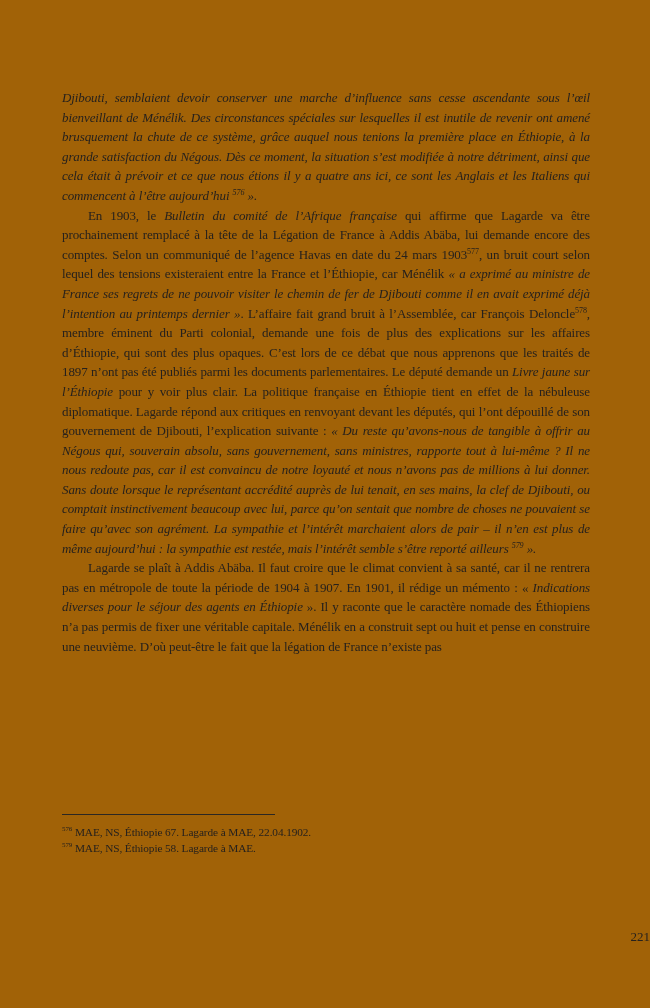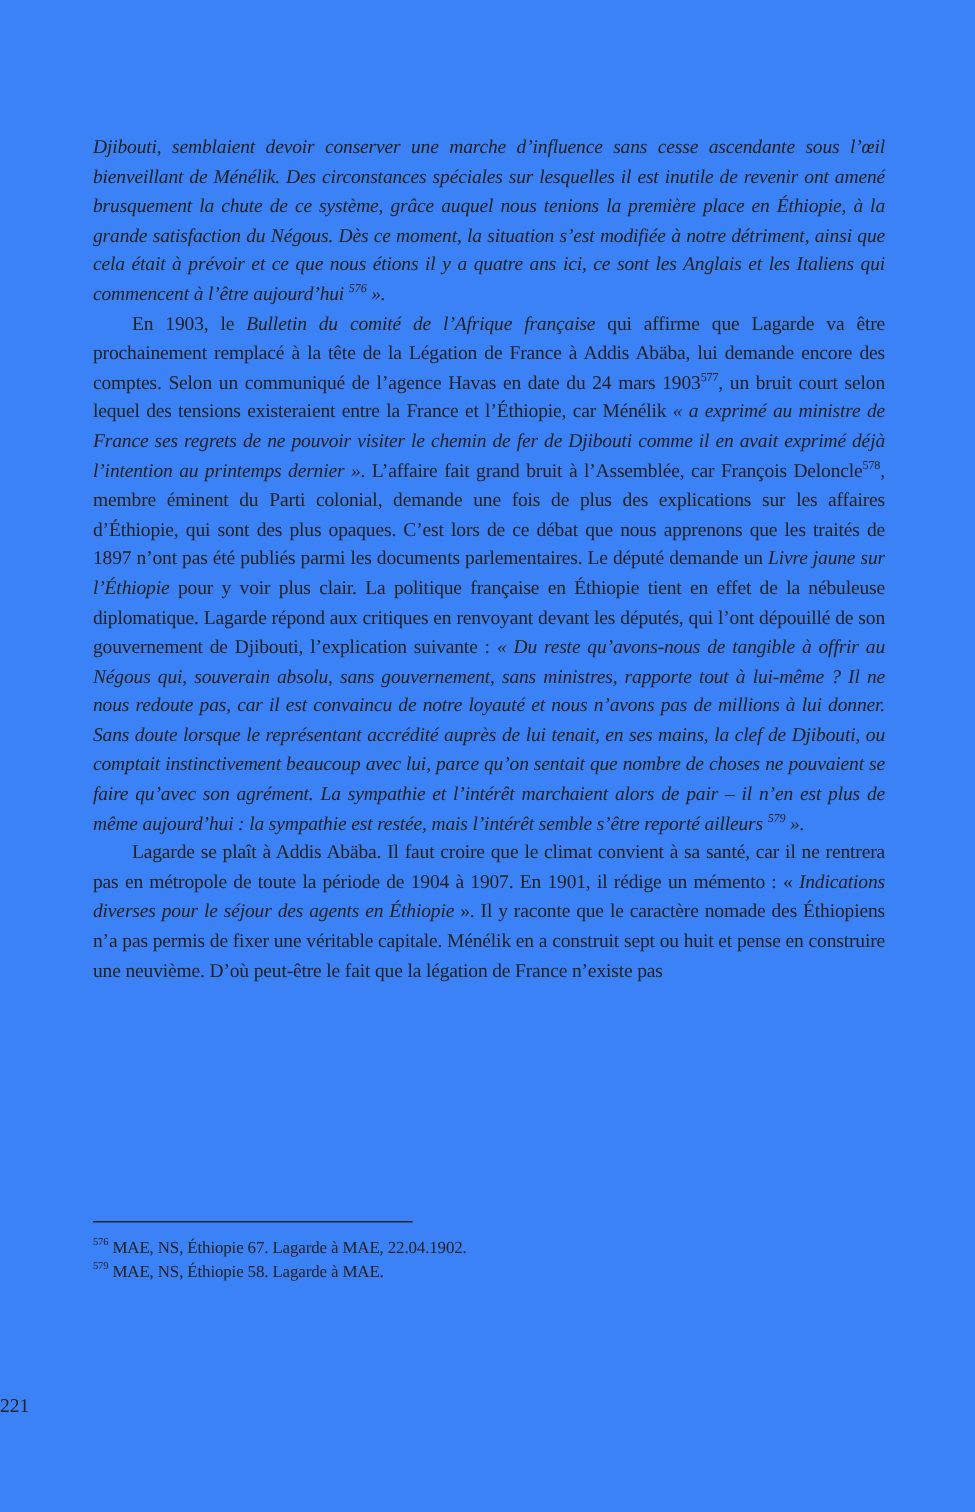--- a/index.html
+++ b/index.html
@@ -4,21 +4,21 @@
 <style>
   html, body { margin: 0; padding: 0; }
   body {
     width: 650px; height: 1008px;
     background: #ffffff;
     overflow: hidden;
   }
   .page {
     position: relative;
     width: 650px; height: 1008px;
-    background: #3b82f6;
+    background: #a16207;
     color: #26211d;
     font-family: "Liberation Serif", serif;
   }
   .body-text {
     position: absolute;
     left: 62px; top: 88px; width: 528px;
     text-align: justify;
     font-size: 13px;
     line-height: 19.6px;
     letter-spacing: -0.1px;
@@ -41,21 +41,21 @@
   }
   .footnote-rule {
     width: 213px; height: 0;
     border-top: 1.2px solid #2b2723;
     margin-bottom: 9px;
   }
   .footnote { margin: 0; }
   .page-number {
     position: absolute;
     left: 0; top: 929px; width: 650px;
-    text-align: left;
+    text-align: right;
     font-size: 13px;
     color: #26211d;
   }
 </style>
 </head>
 <body>
 
 <div class="page">
 
   <div class="body-text">

